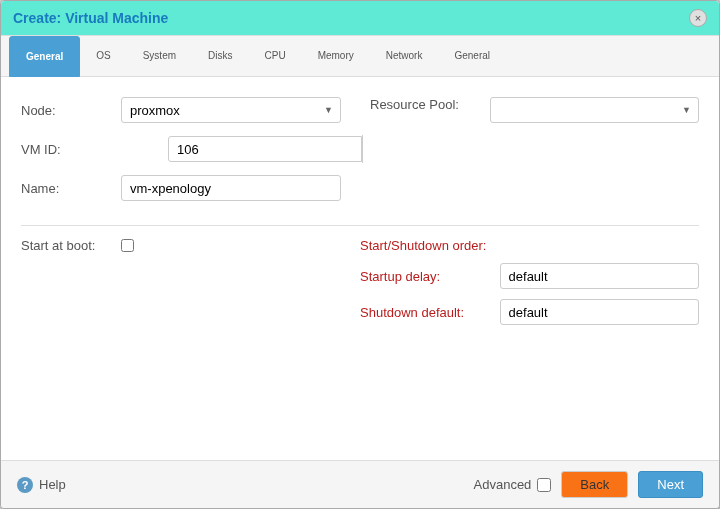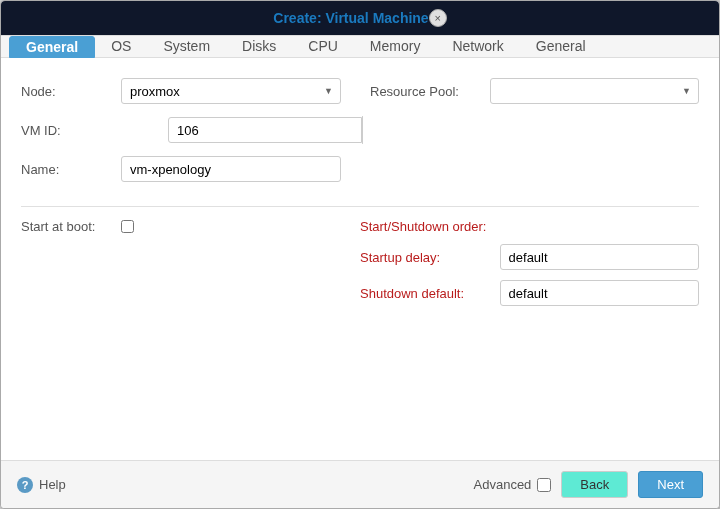--- a/index.html
+++ b/index.html
@@ -18,26 +18,26 @@
       width: 720px;
       height: 509px;
       background: #fff;
       border: 1px solid #aaa;
       border-radius: 4px;
       display: flex;
       flex-direction: column;
       box-shadow: 2px 2px 8px rgba(0,0,0,0.3);
     }
     .title-bar {
-      background: #0f172a;
+      background: #5eead4;
       border-bottom: 1px solid #ddd;
       padding: 8px 12px;
       display: flex;
       align-items: center;
-      justify-content: center;
+      justify-content: space-between;
       border-radius: 4px 4px 0 0;
     }
     .title-text {
       color: #1a7abf;
       font-size: 14px;
       font-weight: bold;
     }
     .close-btn {
       width: 18px;
       height: 18px;
@@ -51,23 +51,23 @@
       font-size: 11px;
       color: #555;
     }
     .tabs {
       display: flex;
       background: #f5f5f5;
       border-bottom: 1px solid #ddd;
       padding: 0 8px;
     }
     .tab {
-      padding: 2px 16px;
+      padding: 14px 16px;
       cursor: pointer;
-      font-size: 14px;
+      font-size: 10px;
       color: #555;
       border-bottom: 2px solid transparent;
       margin-bottom: -1px;
     }
     .tab.active {
       background: #fff;
       border: 1px solid #ddd;
       border-bottom: 1px solid #fff;
       border-radius: 3px 3px 0 0;
       color: #333;
@@ -144,21 +144,20 @@
       gap: 20px;
     }
     .col-left {
       width: 50%;
     }
     .col-right {
       width: 50%;
     }
     .resource-pool-row {
       display: flex;
-      align-items: center;
     }
     .resource-pool-label {
       width: 120px;
       color: #555;
       font-size: 13px;
     }
     .resource-pool-select {
       flex: 1;
       height: 26px;
       border: 1px solid #ccc;
@@ -247,21 +246,21 @@
       height: 14px;
     }
     .btn {
       padding: 5px 18px;
       border-radius: 3px;
       border: 1px solid #ccc;
       font-size: 13px;
       cursor: pointer;
     }
     .btn-back {
-      background: #5eead4;
+      background: #f97316;
       color: #333;
     }
     .btn-next {
       background: #4a9fd4;
       color: #fff;
       border-color: #3a8fc4;
     }
     select.resource-pool-select {
       -webkit-appearance: none;
       appearance: none;

